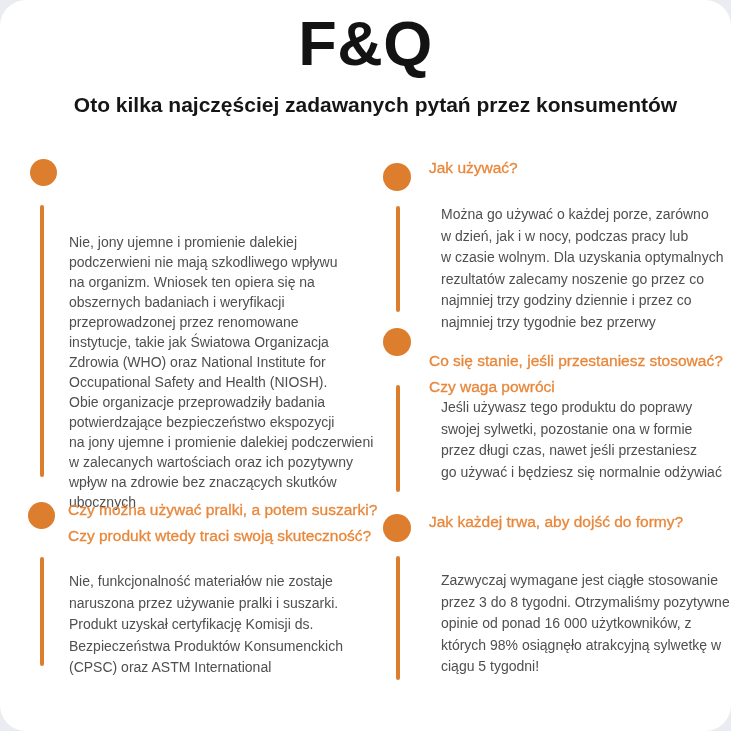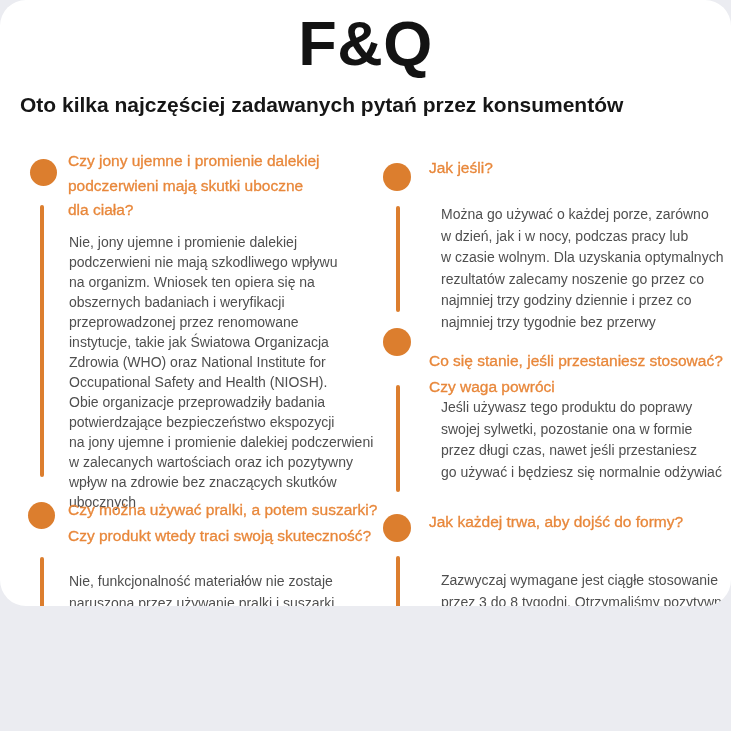--- a/index.html
+++ b/index.html
@@ -5,36 +5,37 @@
   html, body { margin: 0; padding: 0; }
   body {
     width: 731px; height: 731px;
     background: #EBECF1;
     font-family: "Liberation Sans", sans-serif;
     position: relative;
     overflow: hidden;
   }
   .card {
     position: absolute; inset: 0;
-    width: 731px; height: 606px;
+    width: 731px; height: 731px;
     background: #FFFFFF;
     border-radius: 26px;
     overflow: hidden;
   }
   .title {
     position: absolute; top: 2px; left: 0; right: 0;
     margin: 0;
     text-align: center;
     font-size: 63px; line-height: 82px;
     font-weight: bold;
     letter-spacing: 0.5px;
     color: #131313;
   }
   .subtitle {
     position: absolute; top: 91px; left: 0; right: 0;
+    text-align: center;
     font-size: 21px; line-height: 28px;
     font-weight: 600;
     color: #161616;
     padding-left: 20px;
   }
   .faq-item { position: absolute; inset: 0; pointer-events: none; }
   .dot {
     position: absolute;
     width: 27px; height: 27px;
     border-radius: 50%;
@@ -91,23 +92,20 @@
 <body>
 
 <div class="card">
 
   <h1 class="title">F&amp;Q</h1>
   <div class="subtitle">Oto kilka najczęściej zadawanych pytań przez konsumentów</div>
 
   <section class="faq-item" id="l1">
     <span class="dot"></span>
     <span class="vline"></span>
-    <h2 class="q">Czy jony ujemne i promienie dalekiej
-podczerwieni mają skutki uboczne
-dla ciała?</h2>
     <p class="a">Nie, jony ujemne i promienie dalekiej
 podczerwieni nie mają szkodliwego wpływu
 na organizm. Wniosek ten opiera się na
 obszernych badaniach i weryfikacji
 przeprowadzonej przez renomowane
 instytucje, takie jak Światowa Organizacja
 Zdrowia (WHO) oraz National Institute for
 Occupational Safety and Health (NIOSH).
 Obie organizacje przeprowadziły badania
 potwierdzające bezpieczeństwo ekspozycji
@@ -125,21 +123,21 @@
     <p class="a">Nie, funkcjonalność materiałów nie zostaje
 naruszona przez używanie pralki i suszarki.
 Produkt uzyskał certyfikację Komisji ds.
 Bezpieczeństwa Produktów Konsumenckich
 (CPSC) oraz ASTM International</p>
   </section>
 
   <section class="faq-item" id="r1">
     <span class="dot"></span>
     <span class="vline"></span>
-    <h2 class="q">Jak jeśli?</h2>
+    <h2 class="q">Jak używać?</h2>
     <p class="a">Można go używać o każdej porze, zarówno
 w dzień, jak i w nocy, podczas pracy lub
 w czasie wolnym. Dla uzyskania optymalnych
 rezultatów zalecamy noszenie go przez co
 najmniej trzy godziny dziennie i przez co
 najmniej trzy tygodnie bez przerwy</p>
   </section>
 
   <section class="faq-item" id="r2">
     <span class="dot"></span>

